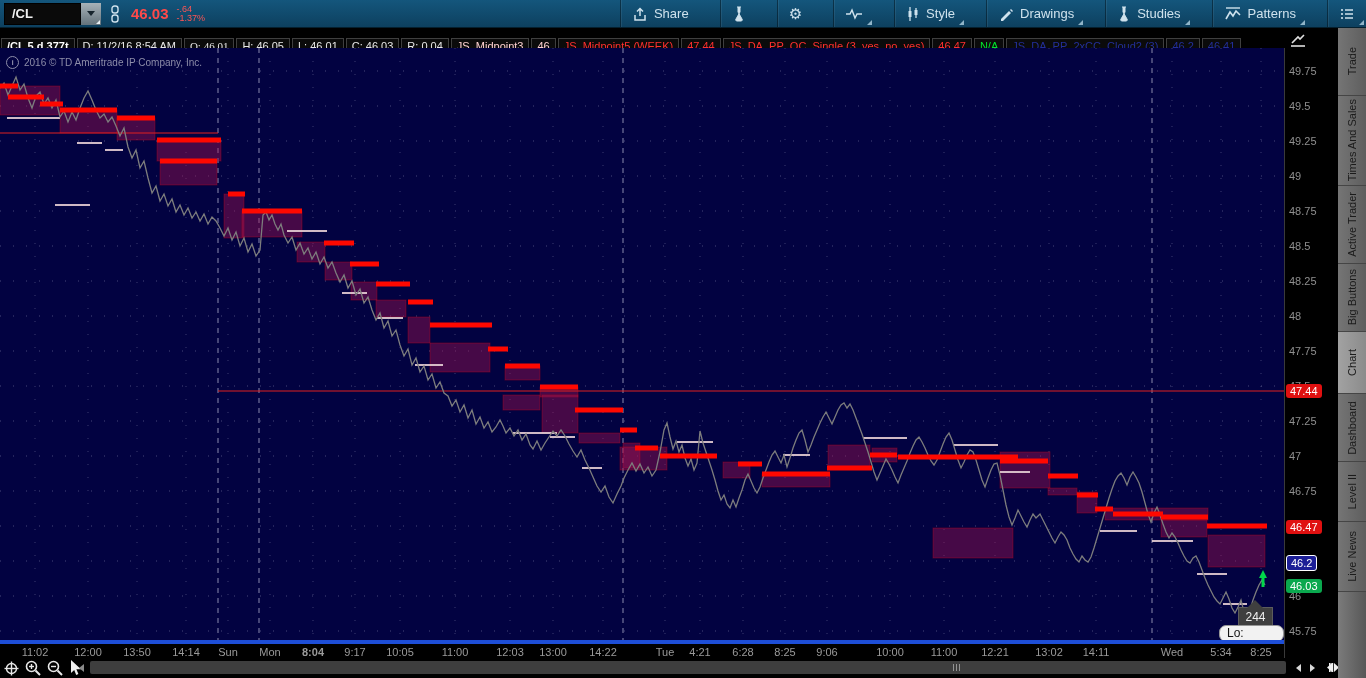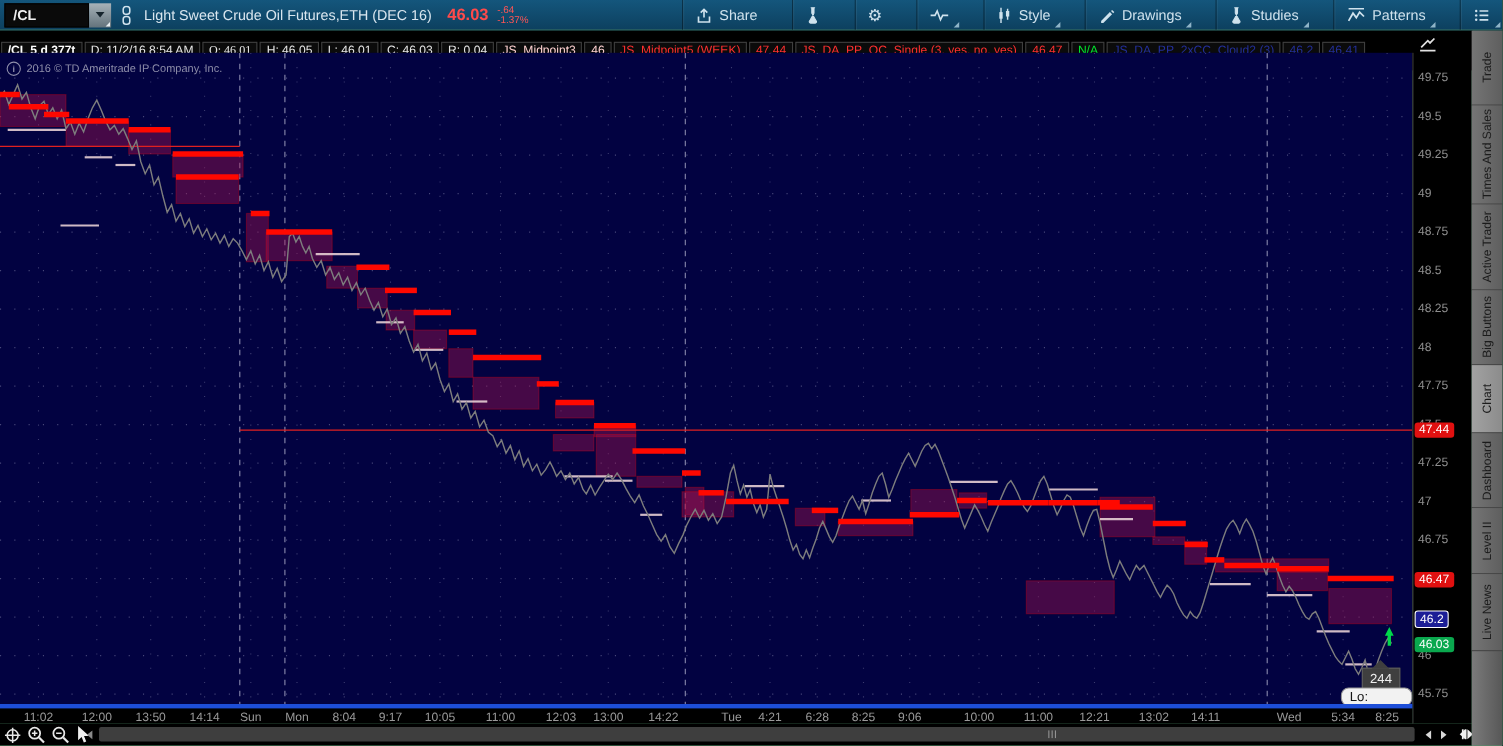--- a/index.html
+++ b/index.html
@@ -1,16 +1,16 @@
 <!DOCTYPE html>
 <html><head>
 <meta charset="utf-8">
 <style>
   html,body{margin:0;padding:0;background:#000;}
-  .app{position:relative;width:1366px;height:678px;background:#86efac;overflow:hidden;
+  .app{position:relative;width:1366px;height:678px;background:#c2410c;overflow:hidden;
        font-family:"Liberation Sans",sans-serif;-webkit-font-smoothing:antialiased;}
 
   
   .toolbar{position:absolute;top:0;left:0;width:1366px;height:28px;box-sizing:border-box;
     background:linear-gradient(#14567c,#0d405f);border-bottom:1px solid #05202f;
     display:flex;align-items:center;color:#cfe2ed;}
   .symbox{display:flex;align-items:center;margin-left:4px;height:22px;}
   .syminput{width:68px;height:20px;background:#0a0a0a;border:1px solid #000;color:#f0f0f0;
     font-size:13px;font-weight:bold;display:flex;align-items:center;padding-left:7px;}
   .symdd{width:20px;height:22px;background:linear-gradient(#a7b2b8,#64737c);display:flex;
@@ -89,21 +89,20 @@
     <div class="symbox">
       <div class="syminput">/CL</div>
       <div class="symdd">
           <i></i>
         </div>
     </div>
     <svg class="linkicon" width="12" height="18" viewBox="0 0 12 18">
       <rect x="3" y="1" width="6" height="7" rx="2.5" fill="none" stroke="#cfe2ed" stroke-width="1.4"></rect>
       <rect x="3" y="10" width="6" height="7" rx="2.5" fill="none" stroke="#cfe2ed" stroke-width="1.4"></rect>
     </svg>
-    <span class="tb-title">Light Sweet Crude Oil Futures,ETH (DEC 16)</span>
     <span class="tb-price">46.03</span>
     <span class="tb-chg">
       <span>-.64</span>
       <span>-1.37%</span>
     </span>
     <div class="tb-right">
       <div class="tb-btn">
         <svg width="16" height="16" viewBox="0 0 16 16">
           <path d="M3 9v5h10V9" fill="none" stroke="#cfe2ed" stroke-width="1.5"></path>
           <path d="M8 10V3M5 5.5 8 2.5l3 3" fill="none" stroke="#cfe2ed" stroke-width="1.5"></path>
@@ -361,21 +360,21 @@
       <span class="pbadge" style="top: 538px; background: rgb(10, 168, 78); color: rgb(255, 255, 255);">46.03</span>
     </div>
 
   <div class="taxis" id="timeAxis">
       <span class="ttick" style="left: 35px;">11:02</span>
       <span class="ttick" style="left: 88px;">12:00</span>
       <span class="ttick" style="left: 137px;">13:50</span>
       <span class="ttick" style="left: 186px;">14:14</span>
       <span class="ttick" style="left: 228px;">Sun</span>
       <span class="ttick" style="left: 270px;">Mon</span>
-      <span class="ttick" style="left: 313px;">8:04</span>
+      <span class="ttick" style="left: 313px; font-weight: bold;">8:04</span>
       <span class="ttick" style="left: 355px;">9:17</span>
       <span class="ttick" style="left: 400px;">10:05</span>
       <span class="ttick" style="left: 455px;">11:00</span>
       <span class="ttick" style="left: 510px;">12:03</span>
       <span class="ttick" style="left: 553px;">13:00</span>
       <span class="ttick" style="left: 603px;">14:22</span>
       <span class="ttick" style="left: 665px;">Tue</span>
       <span class="ttick" style="left: 700px;">4:21</span>
       <span class="ttick" style="left: 743px;">6:28</span>
       <span class="ttick" style="left: 785px;">8:25</span>

